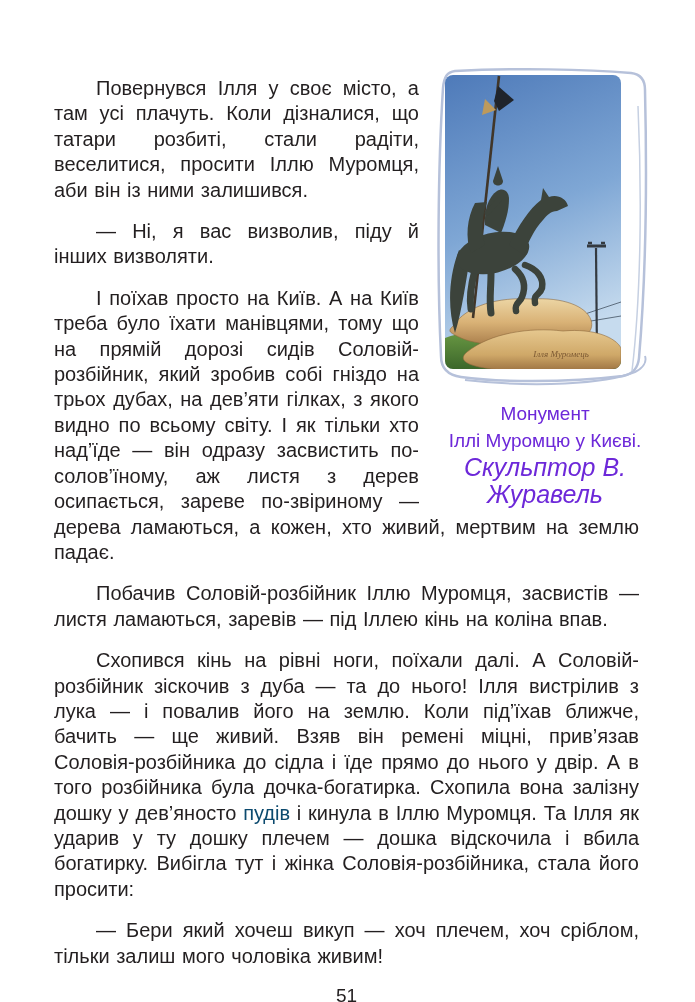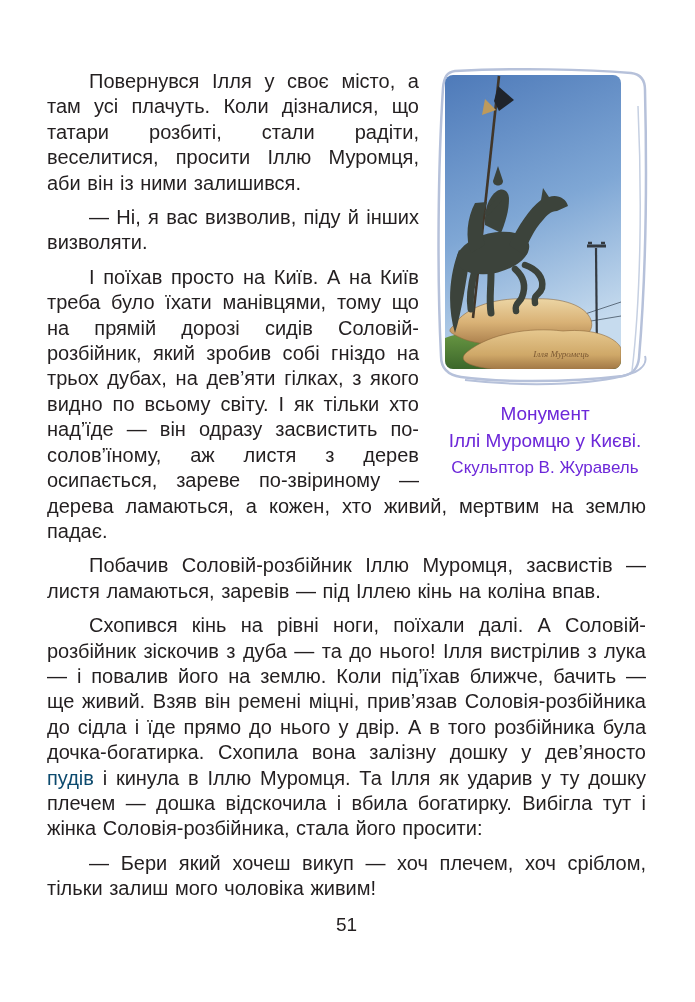--- a/index.html
+++ b/index.html
@@ -9,21 +9,21 @@
     margin:0 auto;
     background:#ffffff;
     overflow:hidden;
     font-family:"Liberation Sans", sans-serif;
     color:#231f20;
   }
   .content{
     padding:60px 40px 0 38px;
   }
   .story p{
-    margin:9px;
+    margin:16px;
     font-size:20px;
     line-height:25.4px;
     text-align:justify;
     text-indent:42px;
     word-spacing:1px;
   }
   .glossary-link{
     color:#0c4a6e;
     text-decoration:none;
     cursor:pointer;
@@ -37,21 +37,22 @@
   .photo-figure svg{display:block;}
   .photo-caption{
     margin-top:14px;
     text-align:center;
     font-size:19px;
     line-height:27px;
     color:#6d28d9;
     text-indent:0;
   }
   .photo-caption .sculptor{
-    font-size:17px;
+    font-style:italic;
+    font-size:25px;
   }
   .page-number{
     clear:both;
     text-align:center;
     font-size:19px;
     margin-top:12px;
     color:#231f20;
   }
 </style>
 </head>

